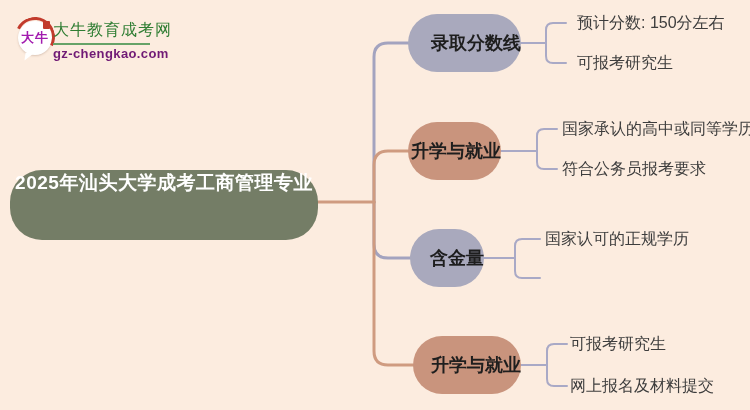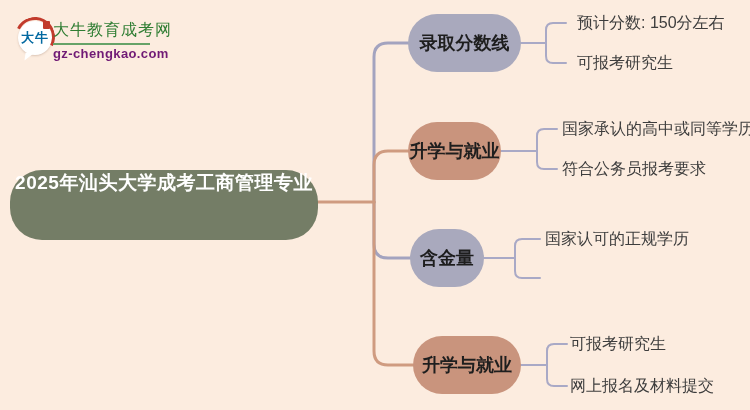--- a/index.html
+++ b/index.html
@@ -15,34 +15,34 @@
   .subline{stroke:#a9a9c6;stroke-width:2;fill:none;stroke-linecap:round;}
   
   .logo{position:absolute;left:18px;top:20px;width:230px;height:46px;}
   .bubble{position:absolute;left:0;top:1px;width:34px;height:34px;background:#ffffff;
     border-radius:50%;box-shadow:0 1px 2px rgba(120,80,60,.25);}
   .bubble-arc{position:absolute;left:-3px;top:-4px;width:34px;height:34px;
     border:3px solid transparent;border-top-color:#c23b2c;border-right-color:#c23b2c;
     border-radius:50%;transform:rotate(-18deg);}
   .bubble-text{position:absolute;left:0;top:0;width:34px;height:34px;display:flex;
     align-items:center;justify-content:center;font-family:"Liberation Serif","DejaVu Serif",serif;
-    font-weight:700;font-size:13px;color:#0369a1;letter-spacing:1px;}
+    font-weight:700;font-size:13px;color:#a21caf;letter-spacing:1px;}
   .bubble-seal{position:absolute;right:2px;top:0px;width:7px;height:8px;background:#c23b2c;border-radius:1px;}
   .bubble-tail{position:absolute;left:7px;bottom:-6px;width:0;height:0;
     border-top:8px solid #ffffff;border-right:8px solid transparent;transform:rotate(8deg);}
   .brand{position:absolute;left:35px;top:0;}
   .brand-title{font-size:16px;font-weight:400;color:#2f7d33;letter-spacing:1px;white-space:nowrap;}
   .brand-divider{width:97px;height:0;border-top:2px solid #66a368;margin:2px 0 1px 0;}
   .brand-domain{font-size:13px;font-weight:700;color:#701a75;letter-spacing:.4px;white-space:nowrap;}
   
   .main-topic{position:absolute;left:10px;top:170px;width:308px;height:70px;
     background:#747d66;border-radius:32px;display:flex;align-items:flex-start;justify-content:center;}
   .main-topic span{color:#ffffff;font-weight:700;font-size:19px;letter-spacing:.5px;white-space:nowrap;}
   
-  .node{position:absolute;display:flex;align-items:center;justify-content:center;
+  .node{position:absolute;display:flex;align-items:center;justify-content:flex-end;
     border-radius:29px;font-weight:700;font-size:18px;color:#1e1e1e;white-space:nowrap;}
   .node.gray{background:#a9a9bd;}
   .node.salmon{background:#c9947d;}
   #node-b1{left:408px;top:14px;width:113px;height:58px;}
   #node-b2{left:408px;top:122px;width:93px;height:58px;}
   #node-b3{left:410px;top:229px;width:74px;height:58px;}
   #node-b4{left:413px;top:336px;width:108px;height:58px;}
   
   .leaf{position:absolute;transform:translateY(-50%);font-size:16px;color:#3d3d3d;white-space:nowrap;text-align:center;}
   #leaf-b1-0{left:577px;top:23px;}

